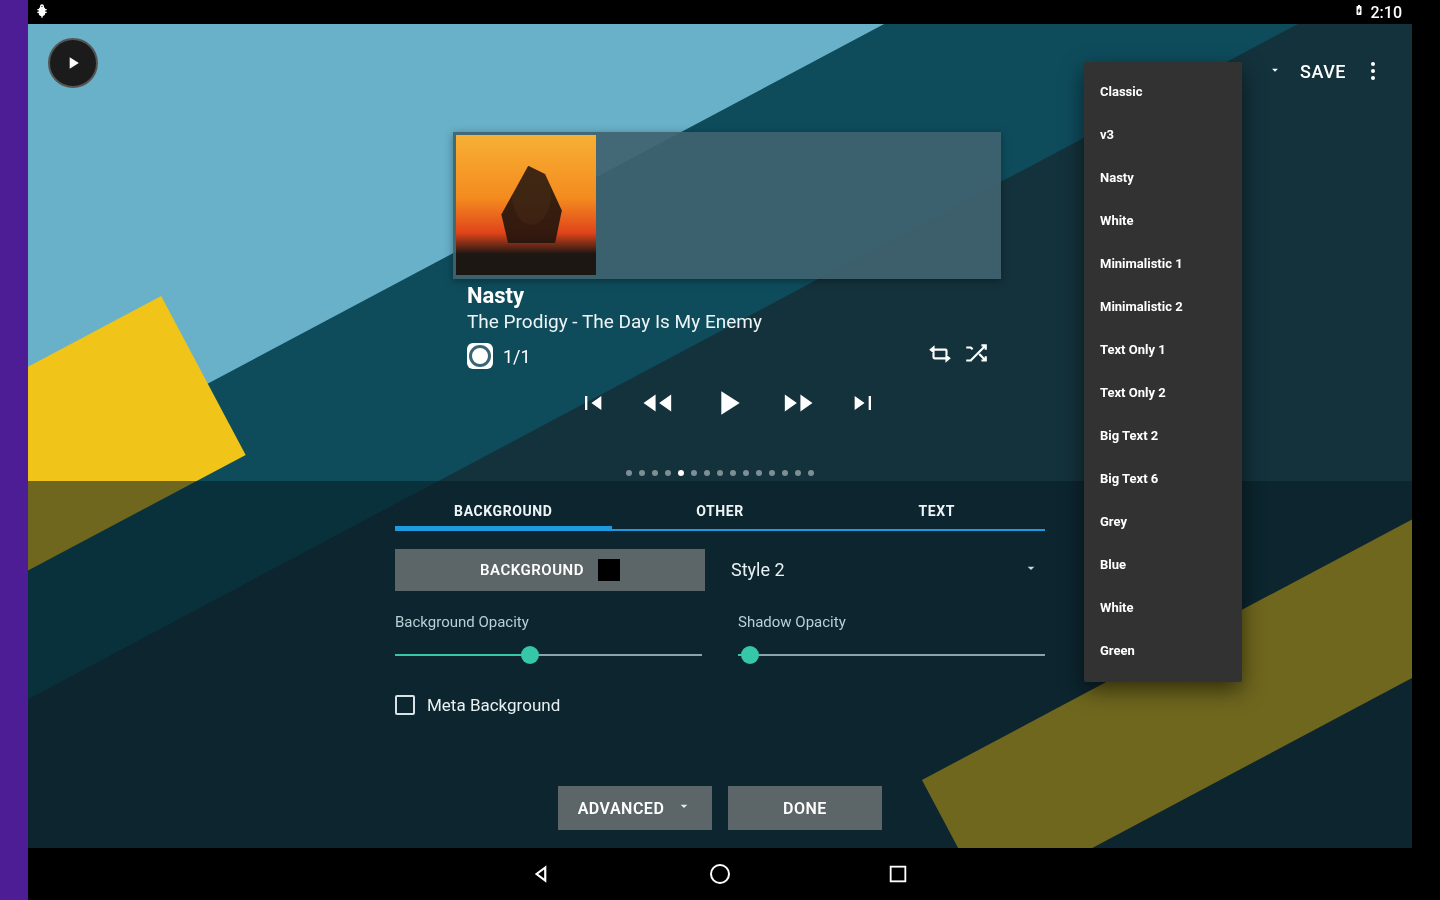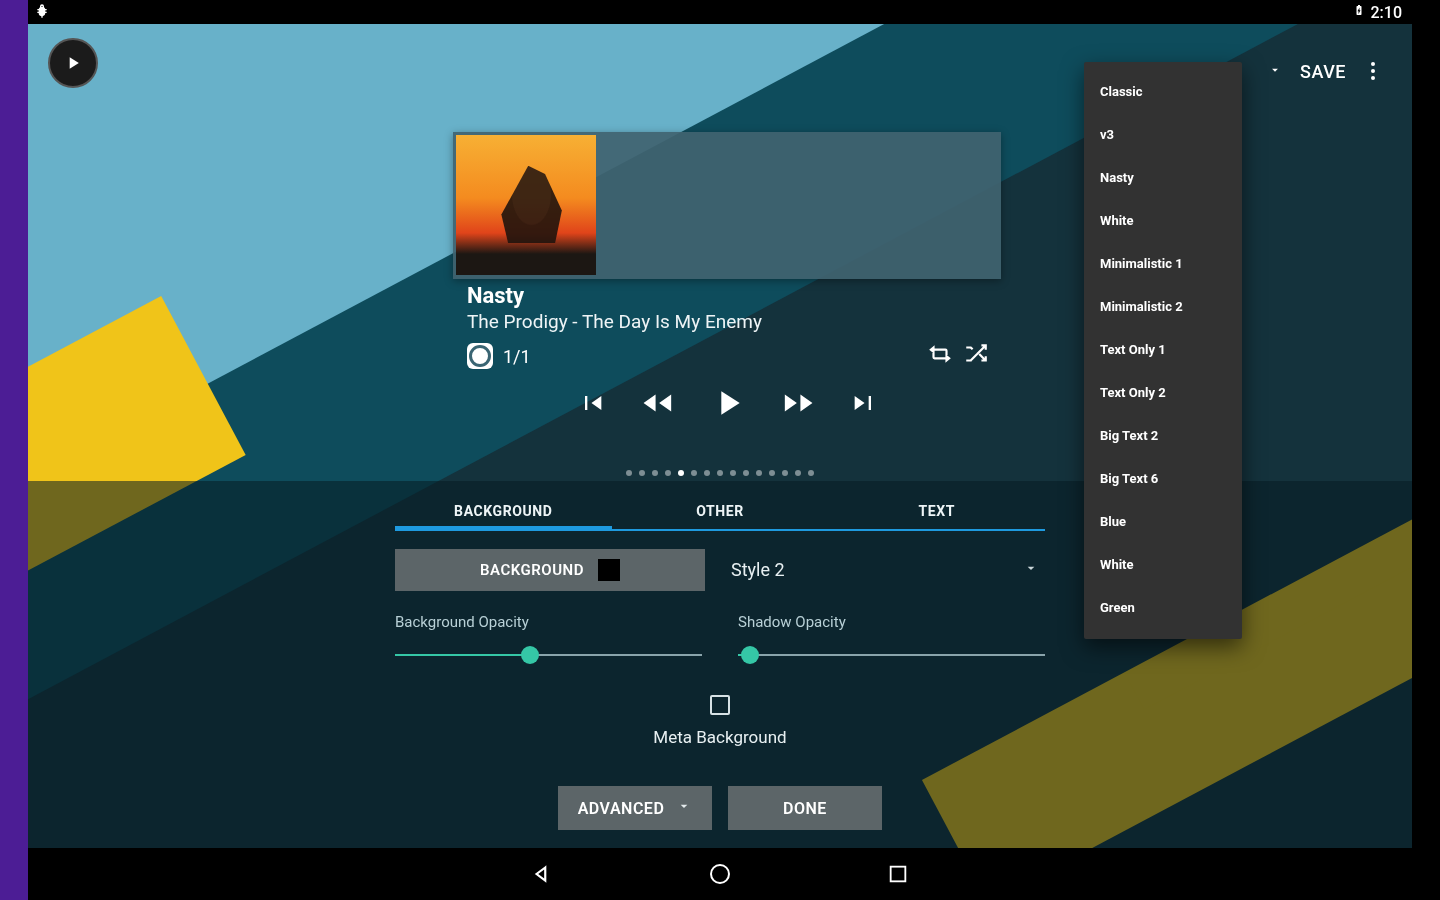--- a/index.html
+++ b/index.html
@@ -73,21 +73,21 @@
   .style-select .caret { color: #cbd7da; }
 
   .sliders { display: flex; gap: 36px; margin-top: 22px; }
   .slider-col { flex: 1; }
   .slider-col .lbl { font-size: 15px; color: #b8d0d6; margin-bottom: 14px; }
   .slider { position: relative; height: 20px; }
   .slider .track { position: absolute; left: 0; right: 0; top: 9px; height: 2px; background: #8aa4ab; }
   .slider .fill  { position: absolute; left: 0; top: 9px; height: 2px; background: #35c7a6; }
   .slider .thumb { position: absolute; top: 1px; width: 18px; height: 18px; border-radius: 50%; background: #35c7a6; transform: translateX(-50%); cursor: pointer; }
 
-  .check-row { display: flex; align-items: center; gap: 12px; margin-top: 30px; font-size: 17px; color: #e8f0f2; flex-direction: column; }
+  .check-row { display: flex; align-items: center; gap: 12px; margin-top: 30px; font-size: 17px; color: #e8f0f2; }
   .check-row .box { width: 20px; height: 20px; border: 2px solid #d7e2e5; border-radius: 2px; cursor: pointer; }
 
   .footer-btns { position: absolute; left: 50%; transform: translateX(-50%); bottom: 18px; display: flex; gap: 16px; }
   .fbtn { height: 44px; min-width: 154px; background: #5c6568; color: #fff; font-weight: 600; letter-spacing: .5px; font-size: 16px; display: flex; align-items: center; justify-content: center; gap: 12px; cursor: pointer; padding: 0 18px; }
   .fbtn .chev { color: #e3eaec; }
 
   
   .menu { position: absolute; top: 62px; right: 170px; width: 158px; background: #323232; border-radius: 2px; box-shadow: 0 8px 22px rgba(0,0,0,.55); padding: 8px 0 10px 0; z-index: 55; }
   .menu .item { color: #fff; font-size: 13px; font-weight: 700; padding: 14px 16px; white-space: nowrap; cursor: pointer; }
 
@@ -269,20 +269,21 @@
         <div class="item">Classic</div>
         <div class="item">v3</div>
         <div class="item">Nasty</div>
         <div class="item">White</div>
         <div class="item">Minimalistic 1</div>
         <div class="item">Minimalistic 2</div>
         <div class="item">Text Only 1</div>
         <div class="item">Text Only 2</div>
         <div class="item">Big Text 2</div>
         <div class="item">Big Text 6</div>
+        <div class="item">Grey</div>
         <div class="item">Blue</div>
         <div class="item">White</div>
         <div class="item">Green</div>
       </div>
 
     <div class="navbar">
       <span class="nbtn">
         <svg width="26" height="26" viewBox="0 0 24 24" fill="none" stroke="#fff" stroke-width="2">
             <path d="M15 6l-8 6 8 6z" fill="none"></path>
           </svg>

